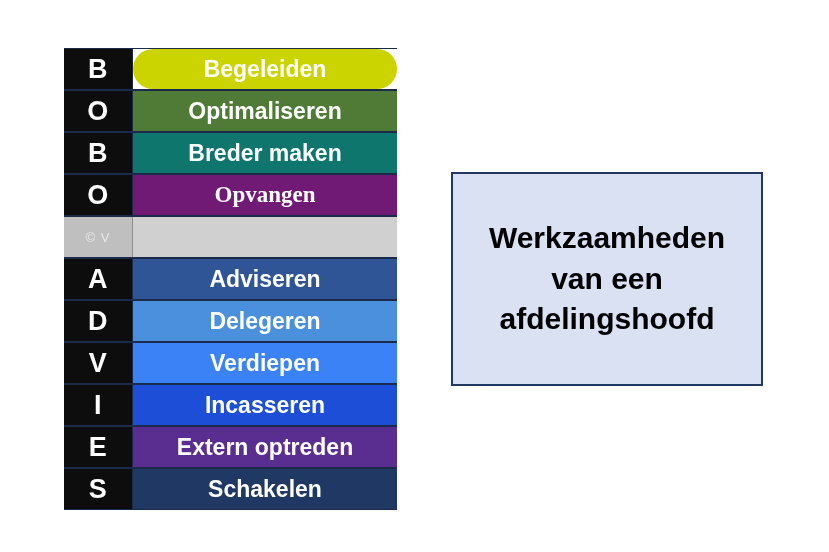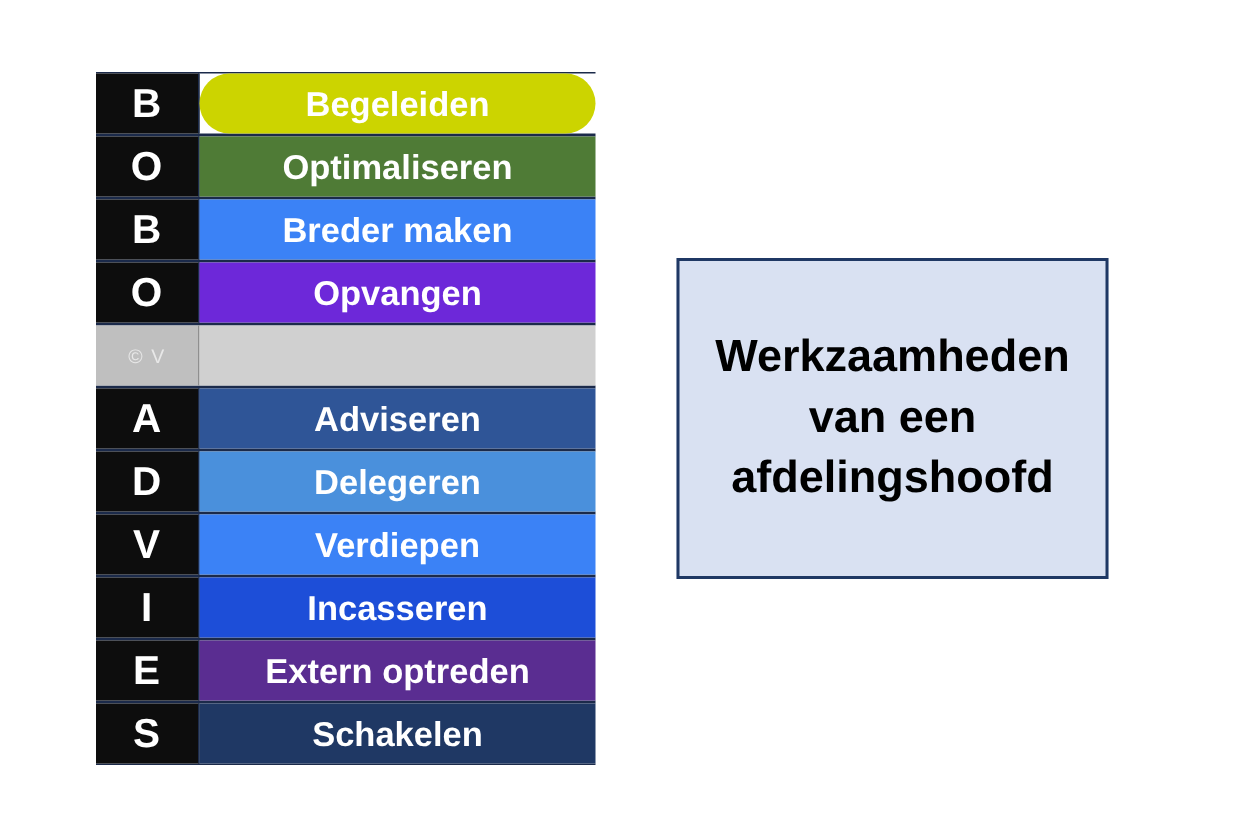--- a/index.html
+++ b/index.html
@@ -72,21 +72,21 @@
   }
   .acr-row.spacer .acr-label {
     background: #d0d0d0;
   }
 
   
   #title-box {
     position: absolute;
     left: 451px;
     top: 172px;
-    width: 288px;
+    width: 312px;
     height: 214px;
     background: #d9e1f2;
     border: 2px solid #1f3864;
     box-sizing: border-box;
     display: flex;
     align-items: center;
     justify-content: flex-end;
     text-align: center;
   }
   #title-text {
@@ -104,25 +104,25 @@
     <div class="acr-row">
       <div class="acr-letter">B</div>
       <div class="acr-label" style="background: rgb(204, 212, 0); color: rgb(255, 255, 255); border-radius: 20px;">Begeleiden</div>
     </div>
     <div class="acr-row">
       <div class="acr-letter">O</div>
       <div class="acr-label" style="background: rgb(79, 123, 54); color: rgb(255, 255, 255);">Optimaliseren</div>
     </div>
     <div class="acr-row">
       <div class="acr-letter">B</div>
-      <div class="acr-label" style="background: #3b82f6; color: rgb(255, 255, 255); text-align: center;">Breder maken</div>
+      <div class="acr-label" style="background: #0f766e; color: rgb(255, 255, 255); text-align: center;">Breder maken</div>
     </div>
     <div class="acr-row">
       <div class="acr-letter">O</div>
-      <div class="acr-label" style="background: #6d28d9; color: rgb(255, 255, 255);">Opvangen</div>
+      <div class="acr-label" style="background: #701a75; color: rgb(255, 255, 255); font-family: Liberation Serif, serif;">Opvangen</div>
     </div>
     <div class="acr-row spacer">
       <div class="acr-letter">© V</div>
       <div class="acr-label" style="background: rgb(208, 208, 208); color: rgb(232, 232, 232);"></div>
     </div>
     <div class="acr-row">
       <div class="acr-letter">A</div>
       <div class="acr-label" style="background: rgb(47, 85, 151); color: rgb(255, 255, 255); text-align: right;">Adviseren</div>
     </div>
     <div class="acr-row">

